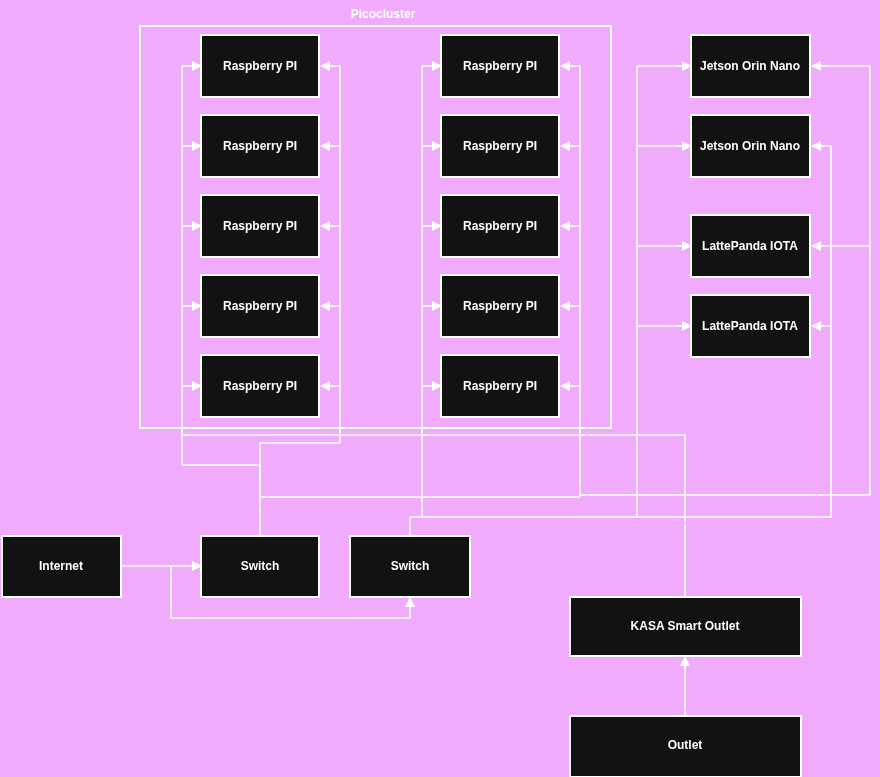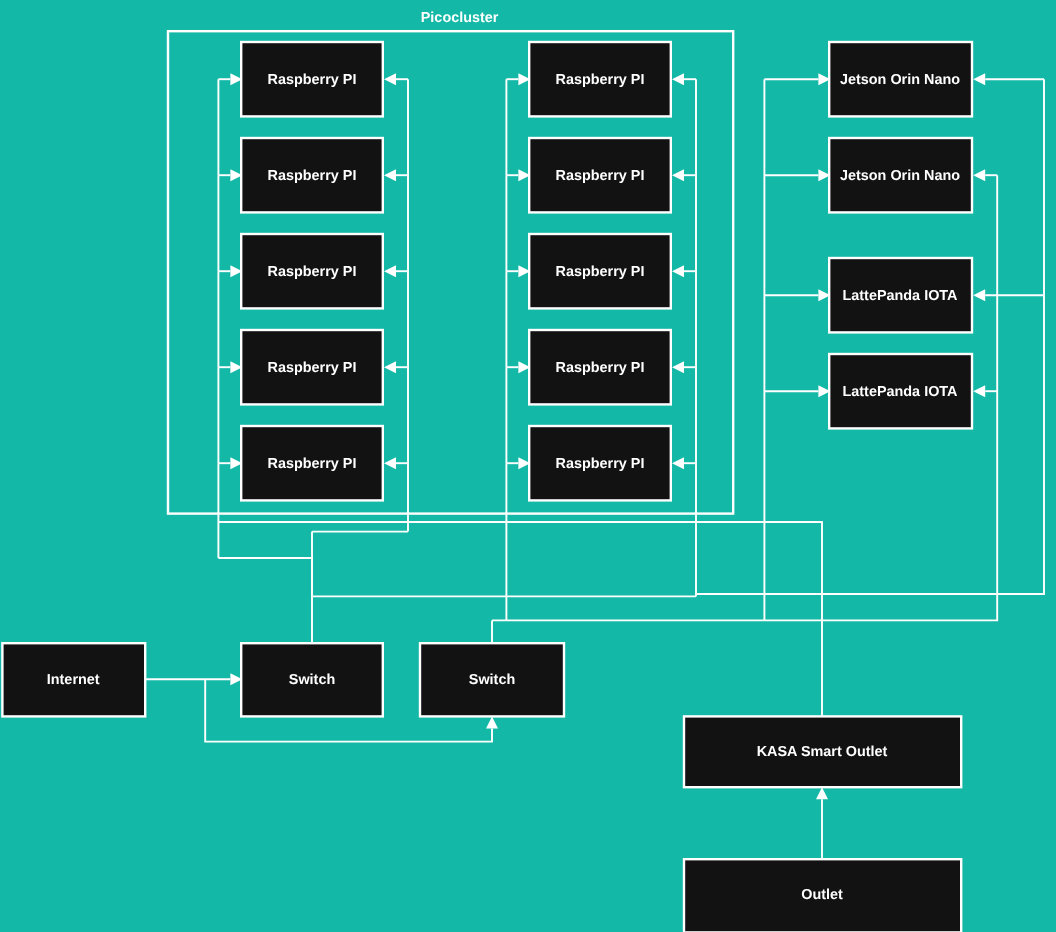--- a/index.html
+++ b/index.html
@@ -11,21 +11,21 @@
   body {
     width: 880px;
     height: 777px;
     overflow: hidden;
     font-family: "Liberation Sans", sans-serif;
   }
   #diagram-root {
     position: relative;
     width: 880px;
     height: 777px;
-    background: #14b8a6;
+    background: #f0abfc;
   }
   svg#diagram-svg {
     position: absolute;
     top: 0;
     left: 0;
     width: 880px;
     height: 777px;
     display: block;
   }
   .node-rect {

